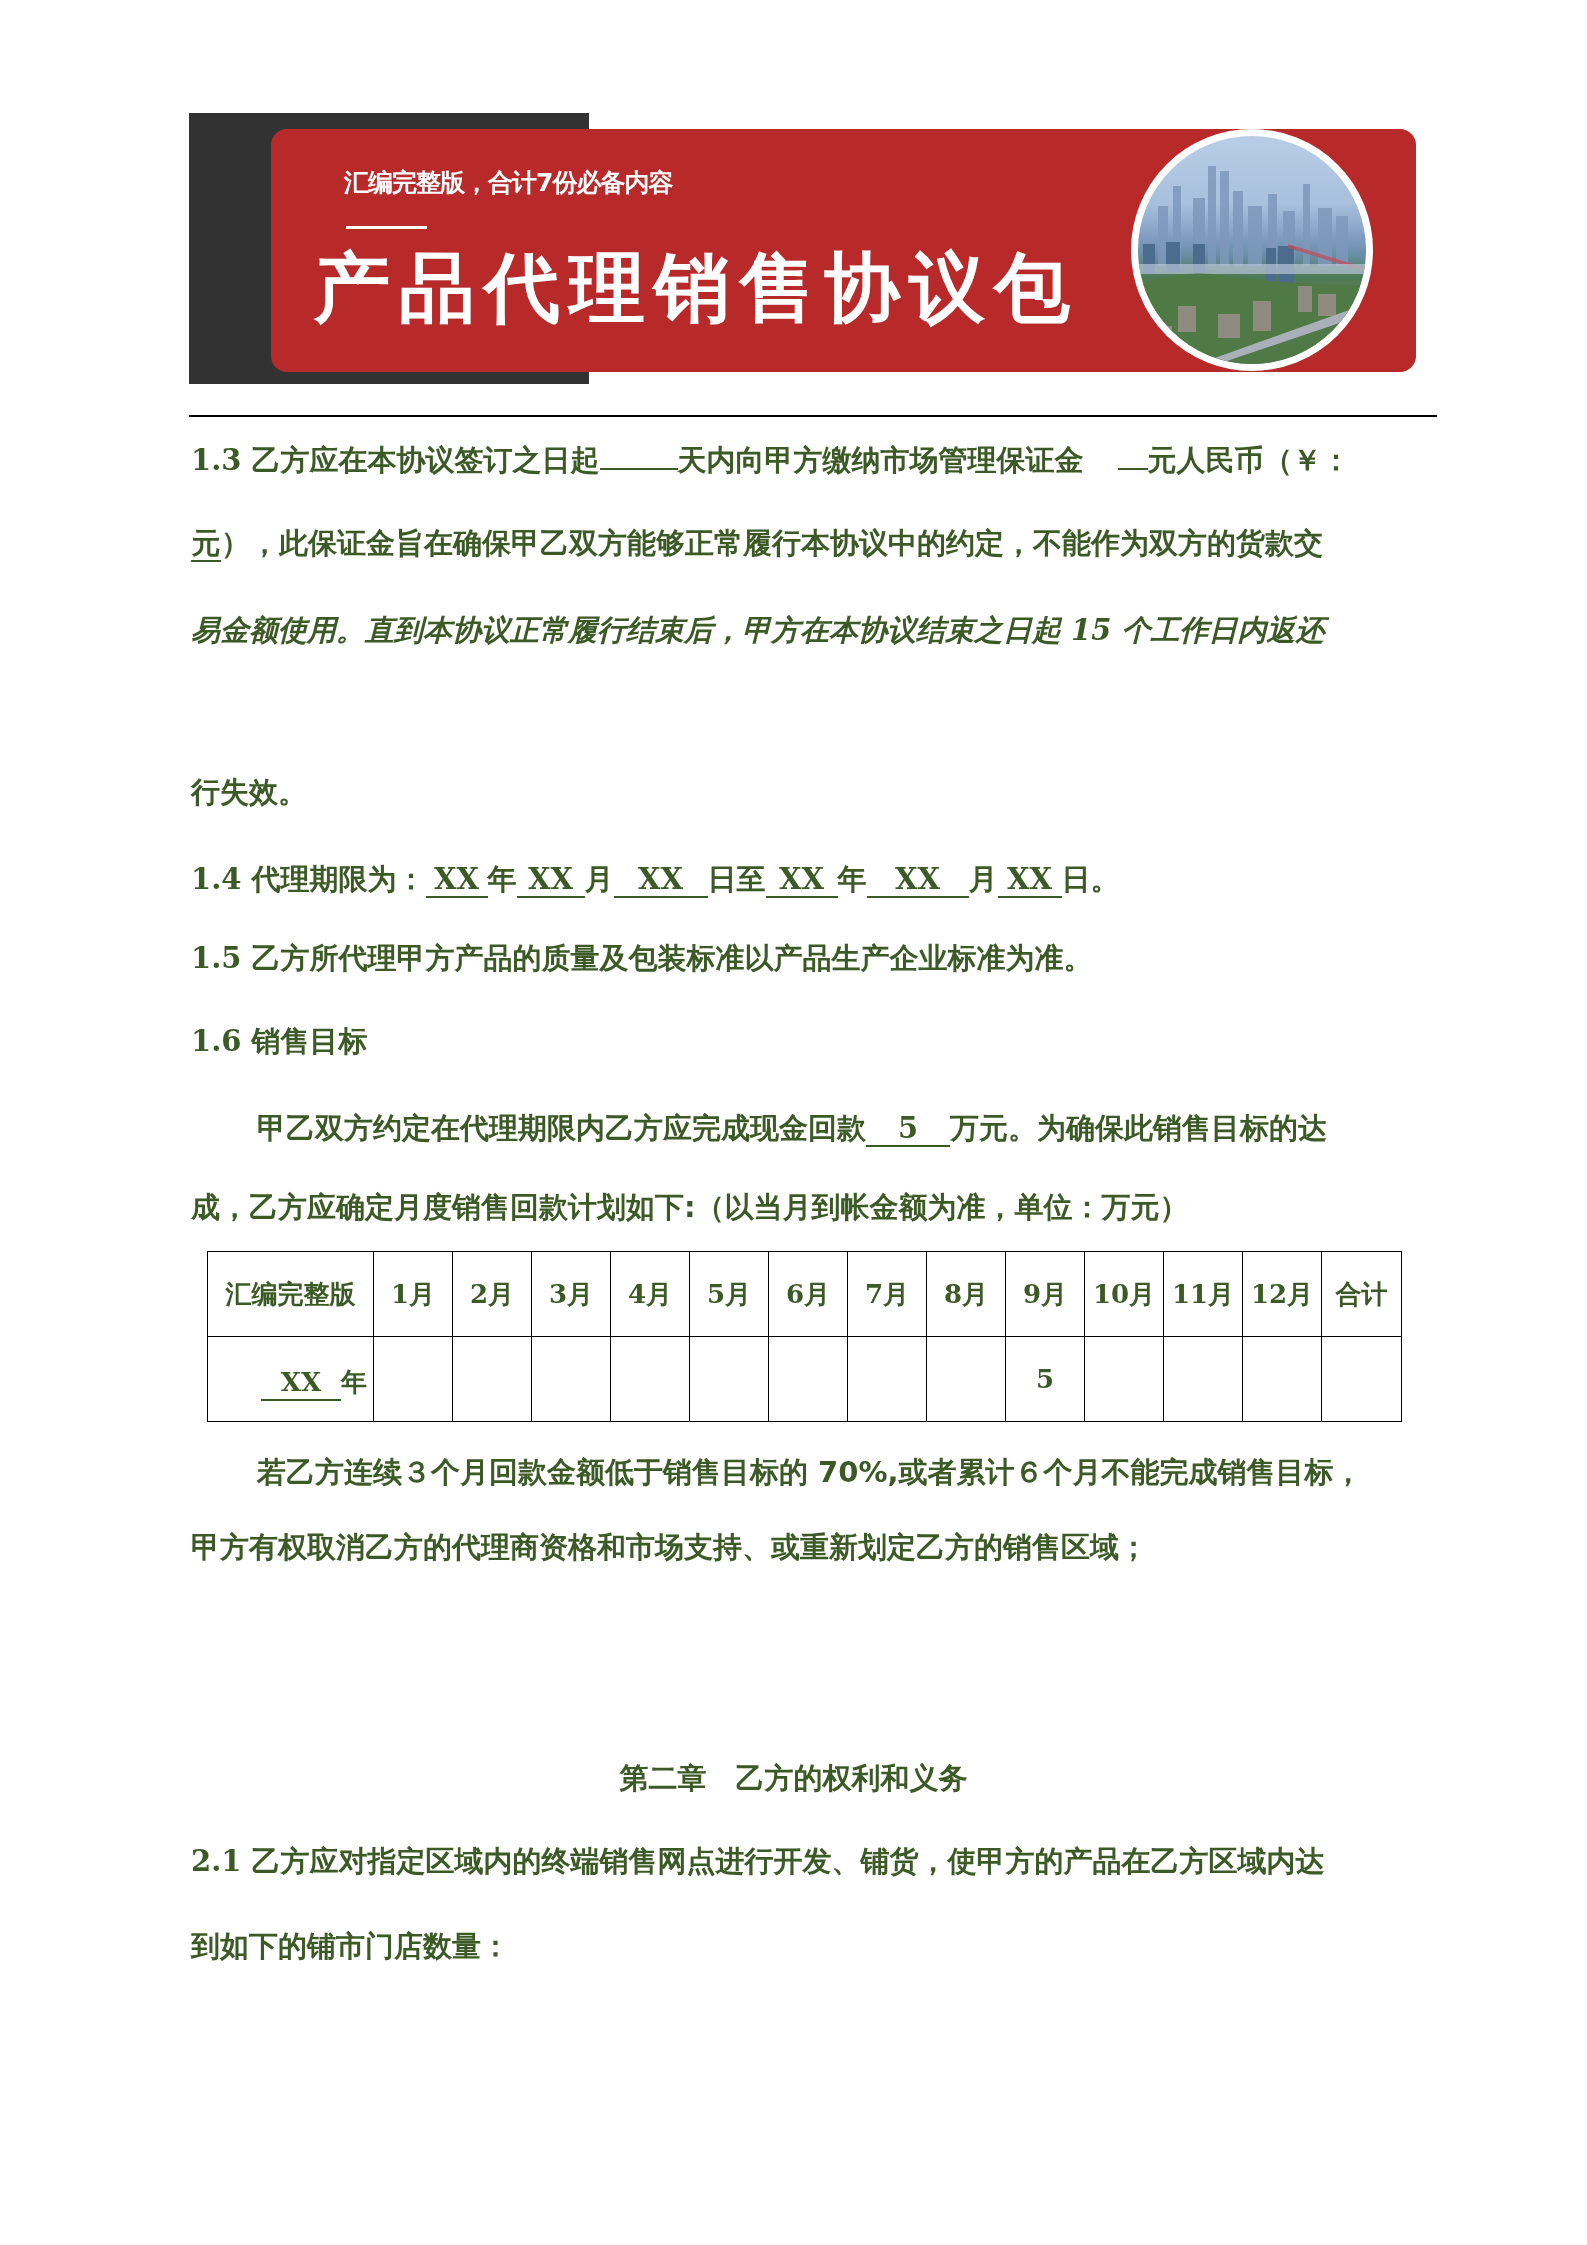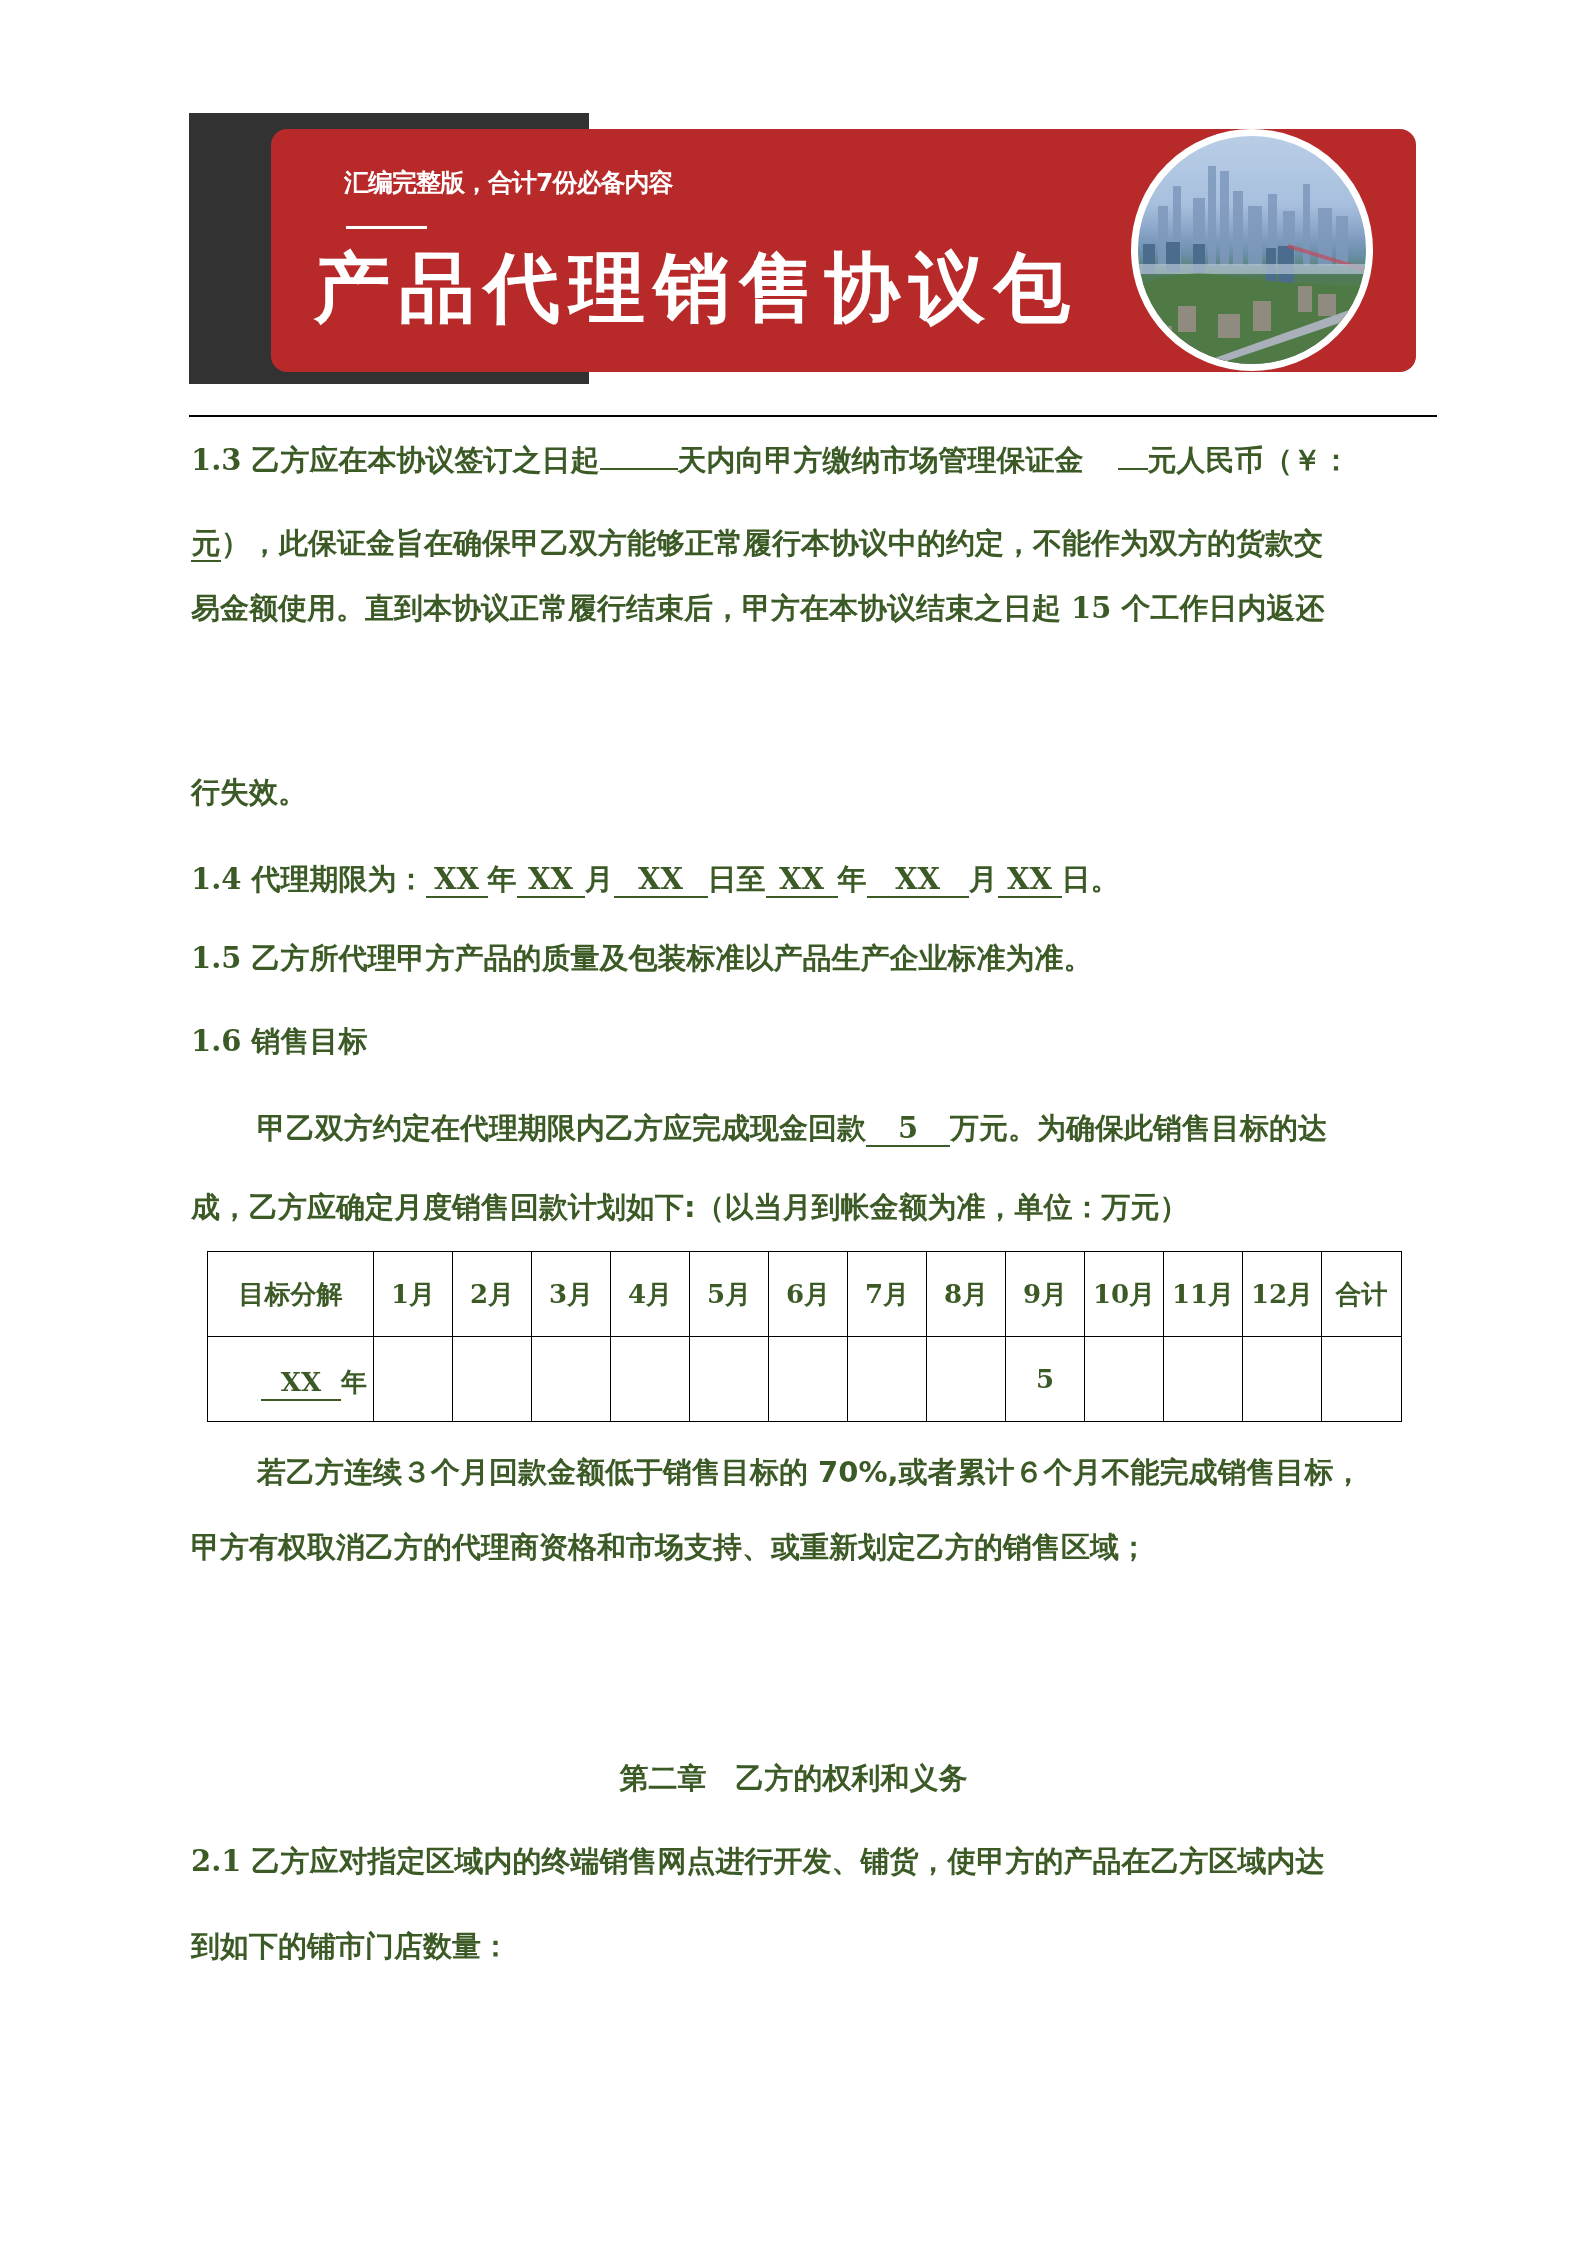--- a/index.html
+++ b/index.html
@@ -91,21 +91,21 @@
 
   <div class="header-rule"></div>
 
   <div class="txt" style="left:191px; top:440px;">
     <span class="num">1.3</span>
     <span>乙方应在本协议签订之日起</span><span class="blank" style="width:78px;"></span><span>天内向甲方缴纳市场管理保证金</span><span style="display:inline-block;width:34px;"></span><span class="blank" style="width:30px;"></span><span>元人民币（￥：</span>
   </div>
   <div class="txt" style="left:191px; top:523px;">
     <span class="blank" style="width:30px;">元</span><span>），此保证金旨在确保甲乙双方能够正常履行本协议中的约定，不能作为双方的货款交</span>
   </div>
-  <div class="txt" style="left:191px; top:588px;">
+  <div class="txt" style="left:191px; top:610px;font-style:italic;">
     <span>易金额使用。直到本协议正常履行结束后，甲方在本协议结束之日起</span>
     <span class="num">15</span>
     <span>个工作日内返还</span>
   </div>
   <div class="txt" style="left:191px; top:772px;">行失效。</div>
 
   <div class="txt" style="left:191px; top:855px;">
     <span class="num">1.4</span>
     <span>代理期限为：</span><span class="blank num" style="width:62px;">XX</span><span>年</span><span class="blank num" style="width:68px;">XX</span><span>月</span><span class="blank num" style="width:94px;">XX</span><span>日至</span><span class="blank num" style="width:72px;">XX</span><span>年</span><span class="blank num" style="width:102px;">XX</span><span>月</span><span class="blank num" style="width:64px;">XX</span><span>日。</span>
   </div>
@@ -120,21 +120,21 @@
     <span>销售目标</span>
   </div>
   <div class="txt" style="left:257px; top:1104px;">
     <span>甲乙双方约定在代理期限内乙方应完成现金回款</span><span class="blank num" style="width:84px;">5</span><span>万元。为确保此销售目标的达</span>
   </div>
   <div class="txt" style="left:191px; top:1187px;">成，乙方应确定月度销售回款计划如下:（以当月到帐金额为准，单位：万元）</div>
 
   <table class="target-table">
     <tbody>
         <tr>
-      <td class="c0">目标分解</td>
+      <td class="c0">汇编完整版</td>
       <td class="cm num">1月</td>
       <td class="cm num">2月</td>
       <td class="cm num">3月</td>
       <td class="cm num">4月</td>
       <td class="cm num">5月</td>
       <td class="cm num">6月</td>
       <td class="cm num">7月</td>
       <td class="cm num">8月</td>
       <td class="cm num">9月</td>
       <td class="cm num">10月</td>

